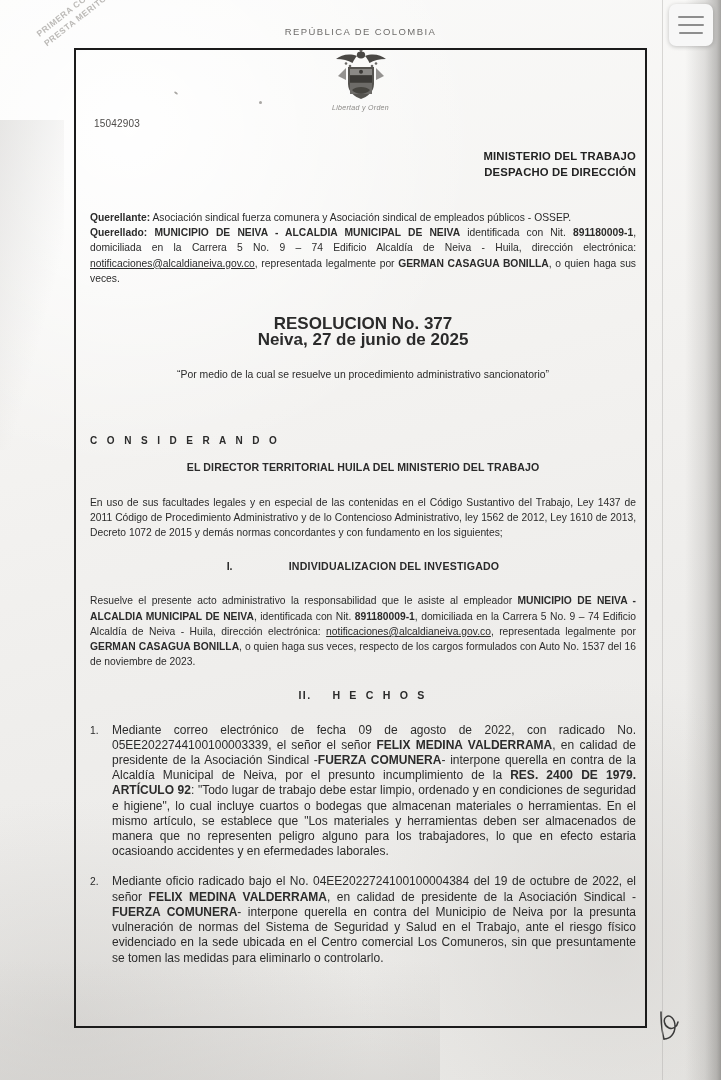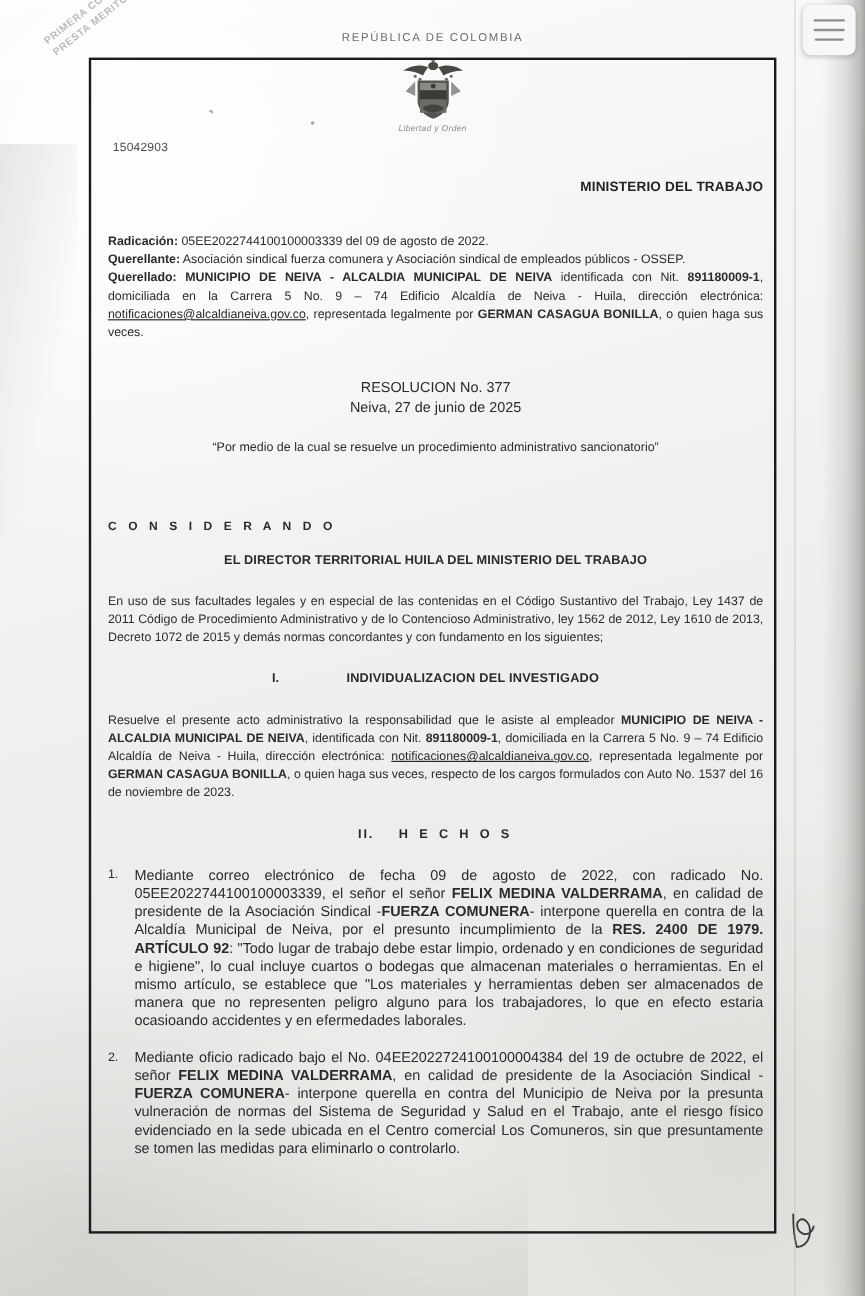--- a/index.html
+++ b/index.html
@@ -137,22 +137,22 @@
   .para { margin: 0; text-align: justify; }
   .para-lead { margin: 0; }
 
   .email-link {
     text-decoration: underline;
     color: #2b2b2b;
   }
 
   .res-title {
     text-align: center;
-    font-weight: 400;
-    font-size: 12px;
+    font-weight: 700;
+    font-size: 17px;
     line-height: 16px;
   }
   .quote-title {
     text-align: center;
     font-weight: 400;
     font-size: 10.4px;
   }
   .considerando {
     text-align: left;
     font-weight: 700;
@@ -279,25 +279,25 @@
 
   <div id="doc-number">15042903</div>
 
   <div class="speck" style="left:259px; top:101px; width:3px; height:3px;"></div>
   <div class="speck" style="left:174px; top:92px; width:4px; height:2px; transform:rotate(35deg);"></div>
 
   <div id="doc-body">
 
     <div class="ministry-block">
       <div>MINISTERIO DEL TRABAJO</div>
+      <div>DESPACHO DE DIRECCIÓN</div>
     </div>
 
     <div class="spacer-lg"></div>
 
-    <p class="para-lead"><span class="b">Radicación:</span><span> 05EE2022744100100003339 del 09 de agosto de 2022.</span></p>
 
     <p class="para-lead"><span class="b">Querellante:</span><span>  Asociación sindical fuerza comunera y Asociación sindical de empleados públicos - OSSEP.</span></p>
 
     <p class="para"><span class="b">Querellado:</span><span>  </span><span class="b">MUNICIPIO DE NEIVA - ALCALDIA MUNICIPAL DE NEIVA</span><span> identificada con Nit. </span><span class="b">891180009-1</span><span>, domiciliada en la Carrera 5 No. 9 – 74 Edificio Alcaldía de Neiva - Huila, dirección electrónica: </span><span class="email-link">notificaciones@alcaldianeiva.gov.co</span><span>,  representada legalmente por </span><span class="b">GERMAN CASAGUA BONILLA</span><span>, o quien haga sus veces.</span></p>
 
     <div class="spacer-lg"></div>
 
     <div class="res-title">
       <div>RESOLUCION No. 377</div>
       <div>Neiva, 27 de junio de 2025</div>

